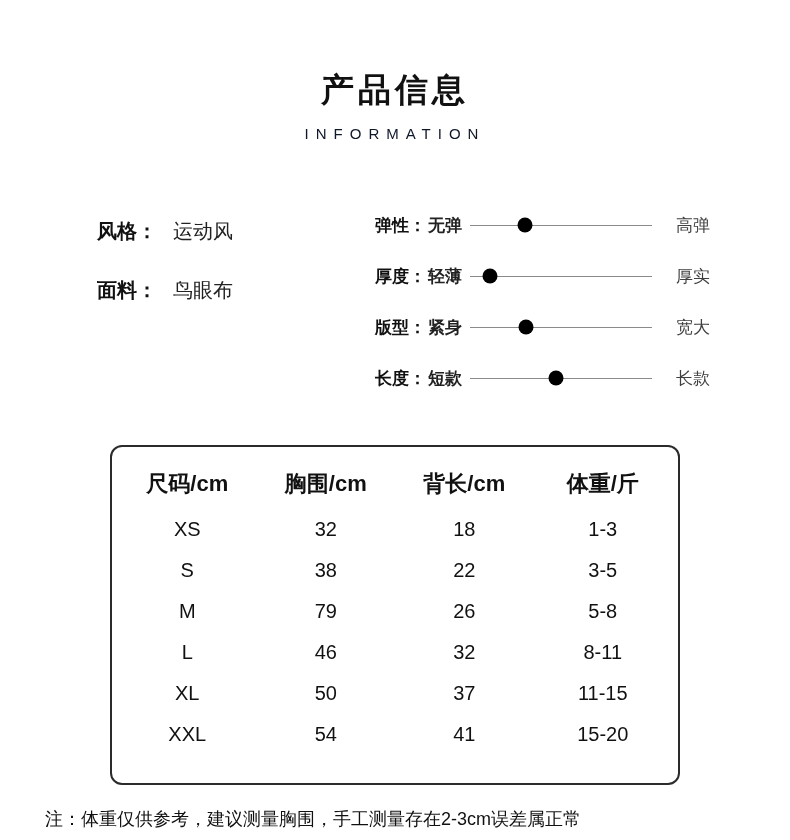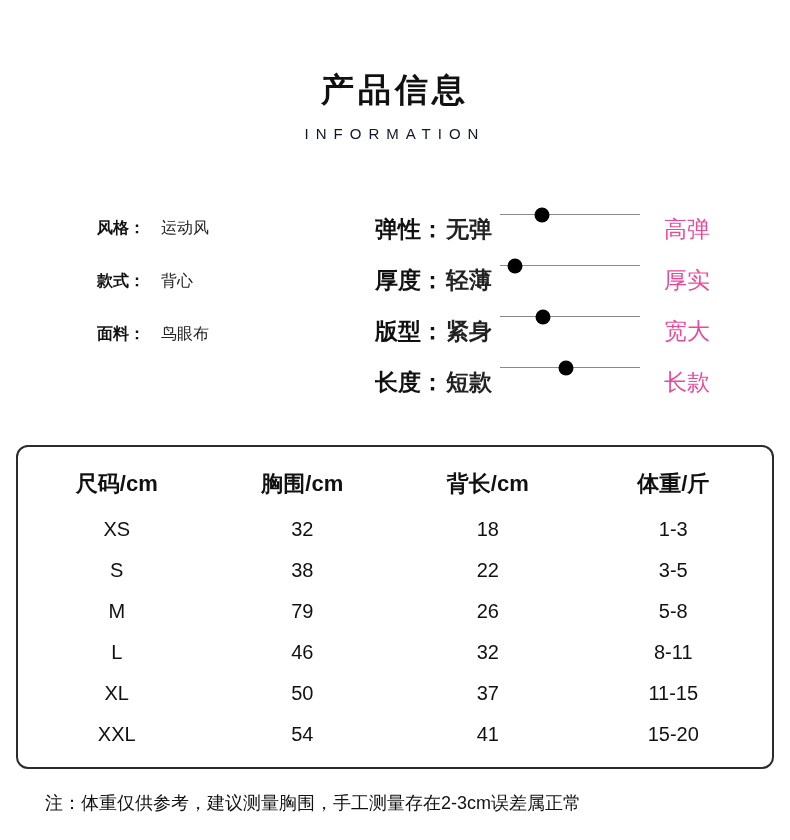--- a/index.html
+++ b/index.html
@@ -39,61 +39,62 @@
     margin-top: 72px;
     padding-left: 97px;
     padding-right: 80px;
   }
   .attrs {
     display: flex;
     flex-direction: column;
     gap: 32px;
     padding-top: 4px;
   }
-  .attr-row { font-size: 16px; white-space: nowrap; }
+  .attr-row { font-size: 20px; white-space: nowrap; }
   .attr-label { font-weight: bold; color: #111; }
   .attr-value { margin-left: 16px; color: #222; }
 
   .sliders {
     width: 335px;
     display: flex;
     flex-direction: column;
     gap: 29px;
   }
   .slider-row {
     display: flex;
-    font-size: 23px;
+    align-items: center;
+    font-size: 17px;
     height: 22px;
   }
   .slider-label { font-weight: bold; white-space: nowrap; }
   .slider-left  { margin-left: 2px; margin-right: 8px; white-space: nowrap; color: #222; font-weight: bold; }
-  .slider-right { margin-left: 24px; white-space: nowrap; color: #ec4899; }
+  .slider-right { margin-left: 24px; white-space: nowrap; color: #404040; }
   .track {
     position: relative;
     flex: 1;
     height: 1px;
     background: #8a8a8a;
   }
   .dot {
     position: absolute;
     top: 50%;
     transform: translate(-50%, -50%);
     width: 15px;
     height: 15px;
     border-radius: 50%;
     background: #000;
   }
 
   
   .size-box {
-    width: 758px;
+    width: 570px;
     margin: 56px auto 0;
     border: 2px solid #2b2b2b;
     border-radius: 12px;
-    padding: 10px 6px 12px;
+    padding: 10px 6px 28px;
   }
   table { width: 100%; border-collapse: collapse; table-layout: fixed; }
   th {
     font-size: 22px;
     font-weight: bold;
     padding: 12px 0 10px;
     text-align: center;
     color: #111;
   }
   td {
@@ -122,23 +123,20 @@
     <div class="subtitle">INFORMATION</div>
   </div>
 
   <div class="content">
 
     <div class="attrs">
       <div class="attr-row">
         <span class="attr-label">风格：</span><span class="attr-value">运动风</span>
       </div>
       <div class="attr-row">
-        <span class="attr-label">款式：</span><span class="attr-value">背心</span>
-      </div>
-      <div class="attr-row">
         <span class="attr-label">面料：</span><span class="attr-value">鸟眼布</span>
       </div>
     </div>
 
     <div class="sliders">
       <div class="slider-row">
         <span class="slider-label">弹性：</span>
         <span class="slider-left">无弹</span>
         <span class="track">
           <span class="dot" style="left: 30%;"></span>

